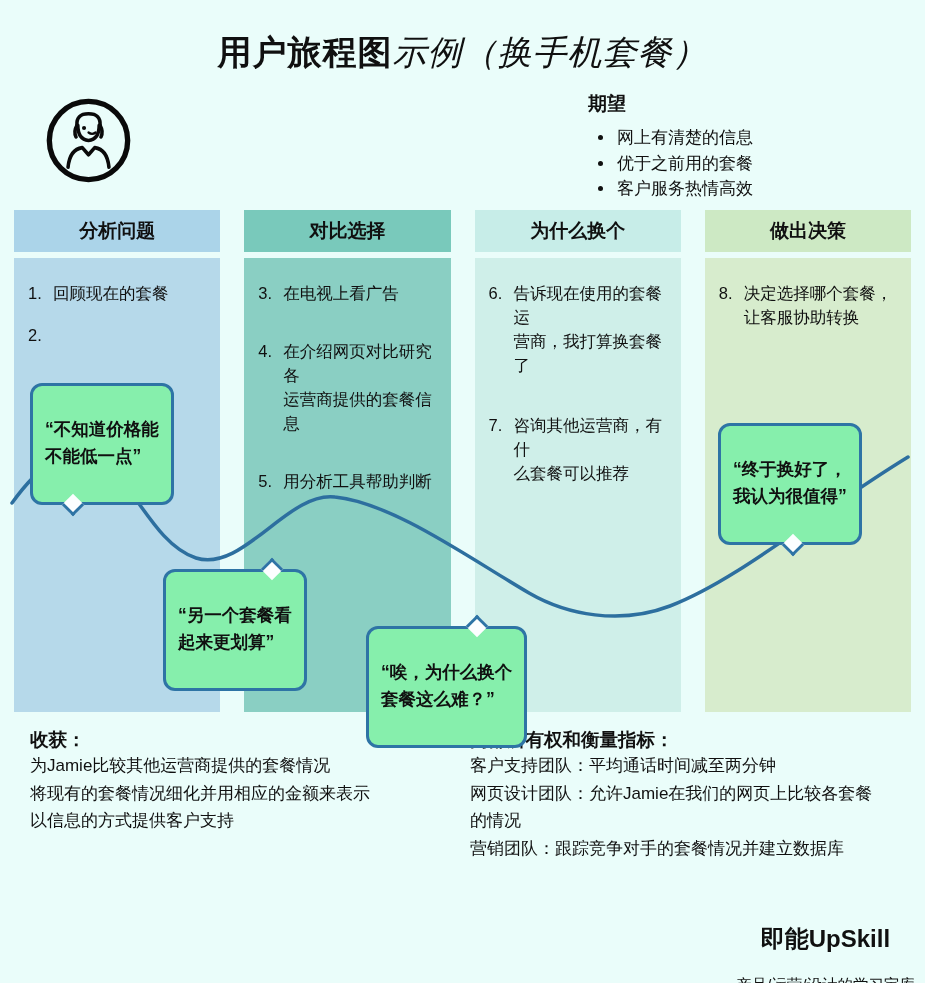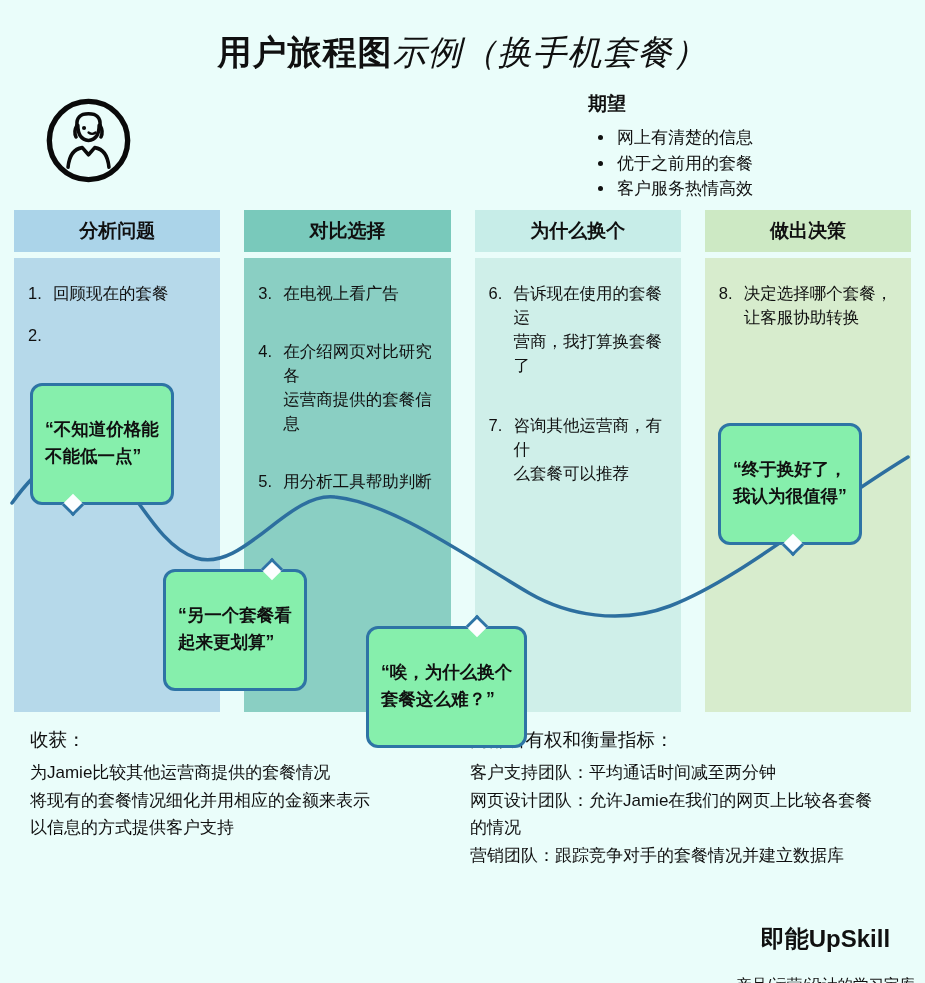--- a/index.html
+++ b/index.html
@@ -54,21 +54,21 @@
             border-top:3px solid var(--bubble-border,#2e74a5); }
   .b1{ left:30px; top:383px; }  .b1 .tail{ left:32px; }
   .b2{ left:143px; top:569px;margin-left:20px; } .b2 .tail{ left:98px; }
   .b3{ left:366px; top:626px; } .b3 .tail{ left:100px; }
   .b4{ left:528px; top:530px; } .b4 .tail{ left:26px; }
   .b5{ left:718px; top:423px; } .b5 .tail{ left:64px; }
 
   
   .outcomes{ position:absolute; left:30px; top:727px; width:432px; }
   .metrics{ position:absolute; left:470px; top:727px; width:452px; }
-  .section-heading{ font-size:18.5px; font-weight:normal; margin-bottom:7px; }
+  .section-heading{ font-size:18.5px; font-weight:bold; }
   .section-item{ font-size:17px; line-height:1.62; white-space:pre-line; }
 
   
   .footer{ position:absolute; right:10px; top:923px; text-align:center; }
   .brand{ font-size:24px; font-weight:bold; }
   .tagline{ font-size:15.5px; font-weight:normal; margin-top:20px; }
 </style>
 </head>
 <body>
 

